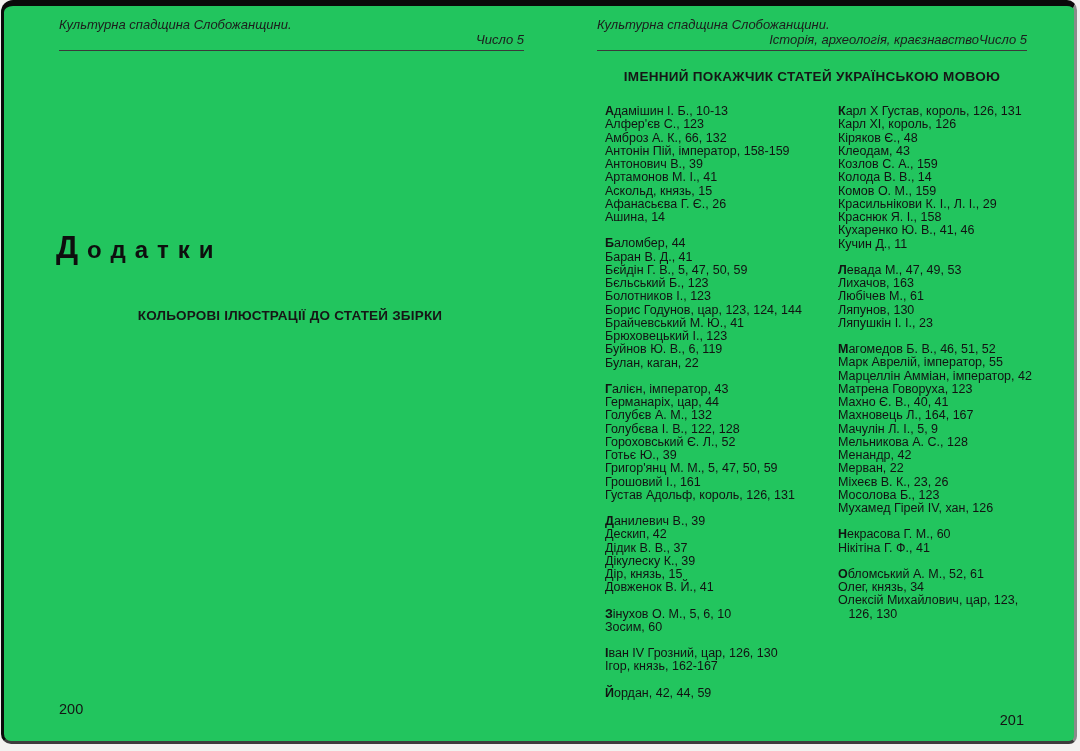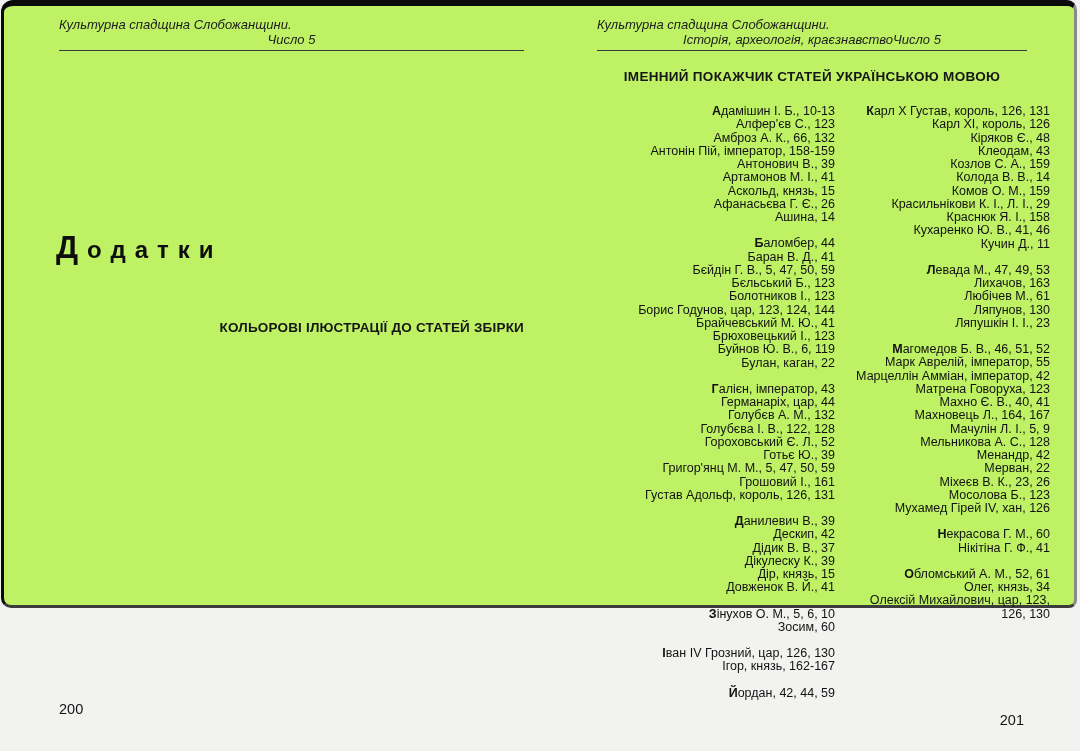--- a/index.html
+++ b/index.html
@@ -5,70 +5,70 @@
   html,body{margin:0;padding:0;}
   body{
     width:1080px;height:751px;
     background:#f2f2f0;
     font-family:"Liberation Sans", sans-serif;
     color:#161616;
     overflow:hidden;
   }
   .scan{
     position:absolute;left:1px;top:0;
-    width:1076px;height:608px;
+    width:1076px;height:744px;
     box-sizing:border-box;
-    background:#bef264;
+    background:#22c55e;
     border:3px solid #0a0a0a;
     border-top-width:6px;
     border-right-color:#8a8a8a;
     border-bottom-color:#3c3c3c;
     border-radius:12px 10px 8px 10px;
     text-decoration:underline;
   }
   
   .hdr{
     position:absolute;top:11px;
     font-style:italic;
     font-size:13px;line-height:15px;
     color:#1c1c1c;
     border-bottom:1px solid #3a3a3a;
     padding-bottom:3px;
   }
   .hdr-left{left:55px;width:465px;}
   .hdr-right{left:593px;width:430px;}
-  .hdr-row{display:flex;justify-content:center;}
+  .hdr-row{display:flex;justify-content:flex-end;}
   .hdr-issue{white-space:nowrap;}
   
   .index-title{
     position:absolute;left:593px;top:63px;width:430px;
     text-align:center;font-weight:bold;font-size:13.5px;
     letter-spacing:0.3px;
   }
-  .index-col{position:absolute;top:99px;text-align:right;}
+  .index-col{position:absolute;top:99px;}
   #index-col-0{left:601px;width:230px;}
   #index-col-1{left:834px;width:212px;}
   .index-group{margin-bottom:13px;}
   .entry{
     font-size:12.5px;line-height:13.25px;
     white-space:pre-wrap;
     color:#121212;
   }
   .entry b{font-weight:bold;}
   
   .main-title{
     position:absolute;left:52px;top:224px;width:468px;
     text-align:left;font-weight:bold;
     font-size:24px;letter-spacing:9px;
     color:#0e0e0e;
   }
   .main-title::first-letter{font-size:31px;}
   .subtitle{
-    position:absolute;left:52px;top:314px;width:468px;
-    text-align:right;font-weight:bold;font-size:13.5px;
+    position:absolute;left:52px;top:302px;width:468px;
+    text-align:center;font-weight:bold;font-size:13.5px;
     letter-spacing:0.2px;
   }
   .page-number{
     position:absolute;font-size:14.5px;color:#141414;
   }
   #pn-left{left:55px;top:695px;}
   #pn-right{right:50px;top:698px;margin-top:8px;}
 </style>
 </head>
 <body>

